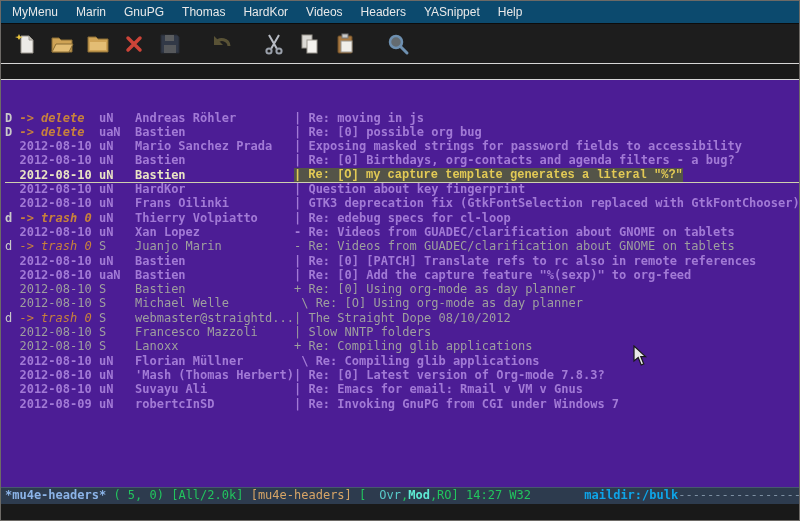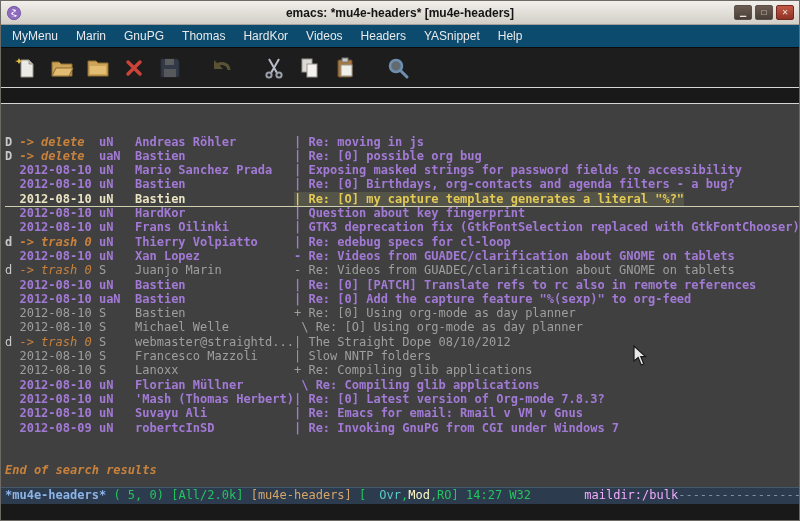--- a/index.html
+++ b/index.html
@@ -38,74 +38,60 @@
   .tool-btn.disabled { opacity:0.32; }
   .tool-btn:nth-child(6), .tool-btn:nth-child(7), .tool-btn:nth-child(10) { margin-left:16px; }
 
   
   .headerline { flex:0 0 17px; border-top:1px solid #d6d6d6; border-bottom:1px solid #d6d6d6;
                 background:#191919; color:#9d80d8;
                 font:12px/15px "DejaVu Sans Mono", monospace; white-space:pre;
                 padding:0 0 0 4px; overflow:hidden; }
 
   
-  .buffer { flex:1 1 auto; background:#404040;
+  .buffer { flex:1 1 auto; background:#4c1d95;
             font:12px/14.3px "DejaVu Sans Mono", monospace; white-space:pre;
             overflow:hidden; padding:2px 0 0 4px; }
   .row { height:14.3px; }
   .fld { display:inline-block; overflow:hidden; white-space:pre; vertical-align:top; }
   .f-marker { width:2ch; color:#c9c9c9; }
   .f-date   { width:11ch; }
   .f-flags  { width:5ch; }
   .f-from   { width:22ch; }
   .r-unread { color:#a27ad6; font-weight:bold; }
   .r-read   { color:#9f9f9f; }
   .row.marked .f-date { color:#c8823c; font-style:italic; }
   .row.current { box-shadow:0 1px 0 #cfcfae; }
   .row.current .f-marker, .row.current .f-date,
   .row.current .f-flags,  .row.current .f-from { color:#eae4c4; }
-  .row.current .f-rest { background:#545448; color:#e3ca55; }
+  .row.current .f-rest { background:#545448; color:#e3ca55;font-family:Liberation Mono, monospace; }
   .end-line { color:#c8823c; font-style:italic; font-weight:bold; height:14.3px; }
 
   
   .modeline { flex:0 0 17px; background:#2d3b4e; border-top:1px solid #46586e;
               font:12px/15px "DejaVu Sans Mono", monospace; white-space:pre;
               padding:0 0 0 4px; overflow:hidden; }
   .ml-buffer-name { color:#8cb4e8; font-weight:bold; }
   .ml-plain       { color:#22c55e; }
   .ml-major-mode  { color:#d7a566;margin-top:20px; }
   .ml-overwrite   { color:#59c9c9;margin-left:13px; }
-  .ml-modified    { color:#fef9c3; font-weight:normal; }
-  .ml-folder      { color:#f0abfc; font-weight:normal;padding-left:46px; }
+  .ml-modified    { color:#5eead4; font-weight:bold; }
+  .ml-folder      { color:#0ea5e9; font-weight:bold;padding-left:46px; }
   .ml-dashes      { color:#7d8fa2; }
 
   
   .echo { flex:0 0 16px; background:#191919; }
 
   .mouse-cursor { position:absolute; left:632px; top:344px; z-index:9; }
 </style>
 </head>
 <body>
 
 <div class="window">
 
-  <div class="titlebar">
-    <span class="app-icon">
-      <svg width="16" height="16" viewBox="0 0 24 24">
-        <circle cx="12" cy="12" r="10" fill="#8f6bbf" stroke="#5e4390"></circle>
-        <path d="M8 7c4-1 7 0 7 1.5S10 11 10 13s6 1 6 3-5 2.5-8 1.5c3 .5 6 0 6-1s-6-1-6-3.5 5-2.5 5-3.5S10 7.5 8 7z" fill="#ffffff"></path>
-      </svg>
-    </span>
-    <span class="title">emacs: *mu4e-headers* [mu4e-headers]</span>
-    <span class="win-btns">
-      <span class="win-btn">▁</span>
-      <span class="win-btn">□</span>
-      <span class="win-btn close">✕</span>
-    </span>
-  </div>
 
   <div class="menubar">
       <span class="menu-item">MyMenu</span>
       <span class="menu-item">Marin</span>
       <span class="menu-item">GnuPG</span>
       <span class="menu-item">Thomas</span>
       <span class="menu-item">HardKor</span>
       <span class="menu-item">Videos</span>
       <span class="menu-item">Headers</span>
       <span class="menu-item">YASnippet</span>
@@ -177,21 +163,20 @@
       </svg>
     </span>
   </div>
 
   <div class="headerline">
     <span class="fld f-marker">▼ </span><span class="fld f-date">Date</span><span class="fld f-flags">Flgs</span><span class="fld f-from">From/To</span><span class="fld f-rest">Subject</span>
   </div>
 
   <div class="buffer">
     <div><div class="row r-unread marked"><span class="fld f-marker">D</span><span class="fld f-date">-&gt; delete</span><span class="fld f-flags">uN</span><span class="fld f-from">Andreas Röhler</span><span class="fld f-rest">| Re: moving in js</span></div><div class="row r-unread marked"><span class="fld f-marker">D</span><span class="fld f-date">-&gt; delete</span><span class="fld f-flags">uaN</span><span class="fld f-from">Bastien</span><span class="fld f-rest">| Re: [0] possible org bug</span></div><div class="row r-unread"><span class="fld f-marker"></span><span class="fld f-date">2012-08-10</span><span class="fld f-flags">uN</span><span class="fld f-from">Mario Sanchez Prada</span><span class="fld f-rest">| Exposing masked strings for password fields to accessibility</span></div><div class="row r-unread"><span class="fld f-marker"></span><span class="fld f-date">2012-08-10</span><span class="fld f-flags">uN</span><span class="fld f-from">Bastien</span><span class="fld f-rest">| Re: [0] Birthdays, org-contacts and agenda filters - a bug?</span></div><div class="row r-unread current"><span class="fld f-marker"></span><span class="fld f-date">2012-08-10</span><span class="fld f-flags">uN</span><span class="fld f-from">Bastien</span><span class="fld f-rest">| Re: [O] my capture template generates a literal "%?"</span></div><div class="row r-unread"><span class="fld f-marker"></span><span class="fld f-date">2012-08-10</span><span class="fld f-flags">uN</span><span class="fld f-from">HardKor</span><span class="fld f-rest">| Question about key fingerprint</span></div><div class="row r-unread"><span class="fld f-marker"></span><span class="fld f-date">2012-08-10</span><span class="fld f-flags">uN</span><span class="fld f-from">Frans Oilinki</span><span class="fld f-rest">| GTK3 deprecation fix (GtkFontSelection replaced with GtkFontChooser)</span></div><div class="row r-unread marked"><span class="fld f-marker">d</span><span class="fld f-date">-&gt; trash 0</span><span class="fld f-flags">uN</span><span class="fld f-from">Thierry Volpiatto</span><span class="fld f-rest">| Re: edebug specs for cl-loop</span></div><div class="row r-unread"><span class="fld f-marker"></span><span class="fld f-date">2012-08-10</span><span class="fld f-flags">uN</span><span class="fld f-from">Xan Lopez</span><span class="fld f-rest">- Re: Videos from GUADEC/clarification about GNOME on tablets</span></div><div class="row r-read marked"><span class="fld f-marker">d</span><span class="fld f-date">-&gt; trash 0</span><span class="fld f-flags">S</span><span class="fld f-from">Juanjo Marin</span><span class="fld f-rest">- Re: Videos from GUADEC/clarification about GNOME on tablets</span></div><div class="row r-unread"><span class="fld f-marker"></span><span class="fld f-date">2012-08-10</span><span class="fld f-flags">uN</span><span class="fld f-from">Bastien</span><span class="fld f-rest">| Re: [0] [PATCH] Translate refs to rc also in remote references</span></div><div class="row r-unread"><span class="fld f-marker"></span><span class="fld f-date">2012-08-10</span><span class="fld f-flags">uaN</span><span class="fld f-from">Bastien</span><span class="fld f-rest">| Re: [0] Add the capture feature "%(sexp)" to org-feed</span></div><div class="row r-read"><span class="fld f-marker"></span><span class="fld f-date">2012-08-10</span><span class="fld f-flags">S</span><span class="fld f-from">Bastien</span><span class="fld f-rest">+ Re: [0] Using org-mode as day planner</span></div><div class="row r-read"><span class="fld f-marker"></span><span class="fld f-date">2012-08-10</span><span class="fld f-flags">S</span><span class="fld f-from">Michael Welle</span><span class="fld f-rest"> \ Re: [O] Using org-mode as day planner</span></div><div class="row r-read marked"><span class="fld f-marker">d</span><span class="fld f-date">-&gt; trash 0</span><span class="fld f-flags">S</span><span class="fld f-from">webmaster@straightd...</span><span class="fld f-rest">| The Straight Dope 08/10/2012</span></div><div class="row r-read"><span class="fld f-marker"></span><span class="fld f-date">2012-08-10</span><span class="fld f-flags">S</span><span class="fld f-from">Francesco Mazzoli</span><span class="fld f-rest">| Slow NNTP folders</span></div><div class="row r-read"><span class="fld f-marker"></span><span class="fld f-date">2012-08-10</span><span class="fld f-flags">S</span><span class="fld f-from">Lanoxx</span><span class="fld f-rest">+ Re: Compiling glib applications</span></div><div class="row r-unread"><span class="fld f-marker"></span><span class="fld f-date">2012-08-10</span><span class="fld f-flags">uN</span><span class="fld f-from">Florian Müllner</span><span class="fld f-rest"> \ Re: Compiling glib applications</span></div><div class="row r-unread"><span class="fld f-marker"></span><span class="fld f-date">2012-08-10</span><span class="fld f-flags">uN</span><span class="fld f-from">'Mash (Thomas Herbert)</span><span class="fld f-rest">| Re: [0] Latest version of Org-mode 7.8.3?</span></div><div class="row r-unread"><span class="fld f-marker"></span><span class="fld f-date">2012-08-10</span><span class="fld f-flags">uN</span><span class="fld f-from">Suvayu Ali</span><span class="fld f-rest">| Re: Emacs for email: Rmail v VM v Gnus</span></div><div class="row r-unread"><span class="fld f-marker"></span><span class="fld f-date">2012-08-09</span><span class="fld f-flags">uN</span><span class="fld f-from">robertcInSD</span><span class="fld f-rest">| Re: Invoking GnuPG from CGI under Windows 7</span></div></div>
-    <div class="end-line">End of search results</div>
   </div>
 
   <div class="modeline"><span class="ml-buffer-name">*mu4e-headers*</span><span class="ml-plain"> ( 5, 0) [All/2.0k] </span><span class="ml-major-mode">[mu4e-headers]</span><span class="ml-plain"> [</span><span class="ml-overwrite">Ovr</span><span class="ml-plain">,</span><span class="ml-modified">Mod</span><span class="ml-plain">,</span><span class="ml-plain">RO] </span><span class="ml-plain">14:27 W32 </span><span class="ml-folder">maildir:/bulk</span><span class="ml-dashes">--------------------------------------------------</span></div>
 
   <div class="echo"></div>
 
   <svg class="mouse-cursor" width="16" height="22" viewBox="0 0 16 22">
     <polygon points="1,1 1,16 5.2,12.6 8.2,20 10.8,18.9 7.8,11.6 12.5,11.6" fill="#e8e8e8" stroke="#1a1a1a" stroke-width="1.2"></polygon>
   </svg>
 

